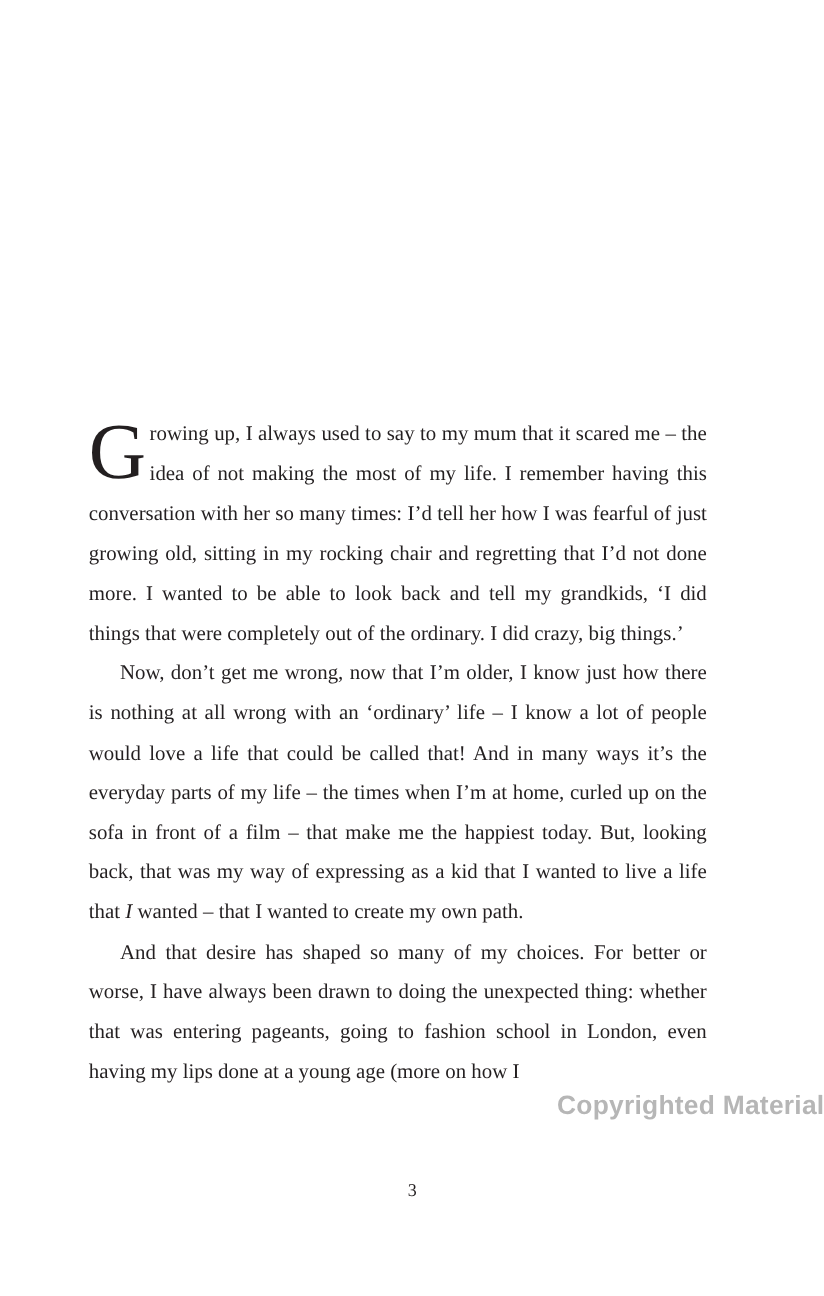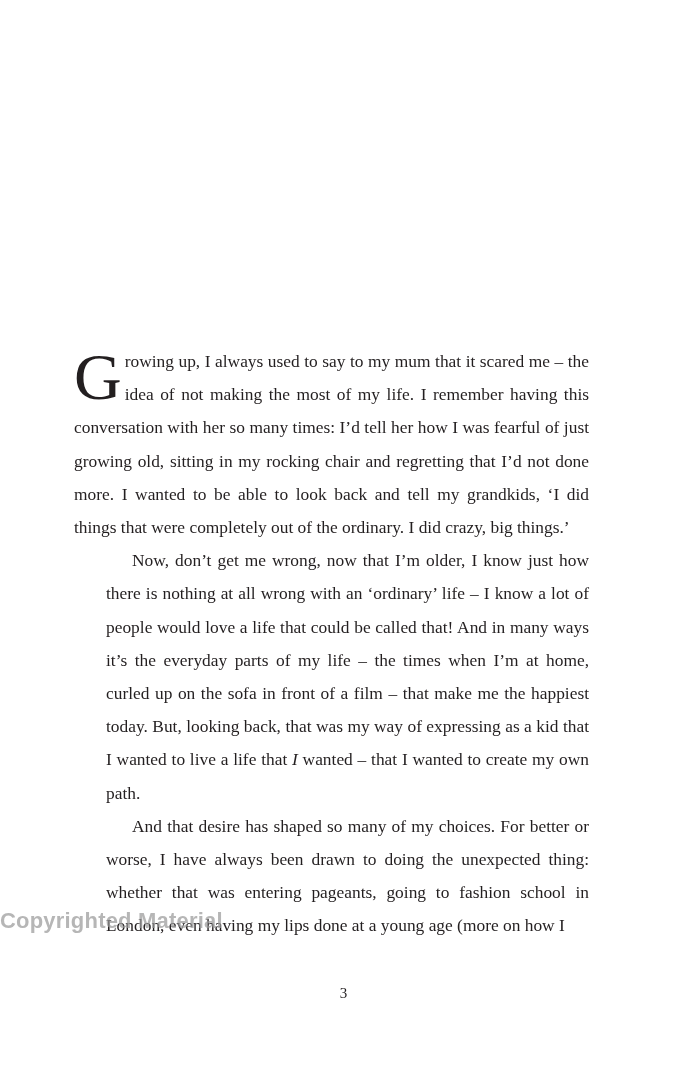--- a/index.html
+++ b/index.html
@@ -37,21 +37,20 @@
     font-size: 17.4px;
     line-height: 33.2px;
     text-align: justify;
     text-justify: inter-word;
     hyphens: none;
     color: #231f20;
   }
 
   .para + .para {
     text-indent: 26px;
-    margin-left: 32px;
   }
 
   
   #para-first {
     text-indent: 0;
   }
 
   #drop-cap {
     float: left;
     font-family: "Liberation Serif", serif;
@@ -76,21 +75,21 @@
     font-size: 15px;
     color: #231f20;
     font-family: "Liberation Serif", serif;
   }
 
   #watermark {
     position: absolute;
     left: 0;
     top: 908px;
     width: 687px;
-    text-align: left;
+    text-align: right;
     font-family: "Liberation Sans", sans-serif;
     font-size: 22px;
     font-weight: bold;
     color: #9a9a9a;
     opacity: 0.72;
     letter-spacing: 0.2px;
     pointer-events: none;
   }
 </style>
 </head>

